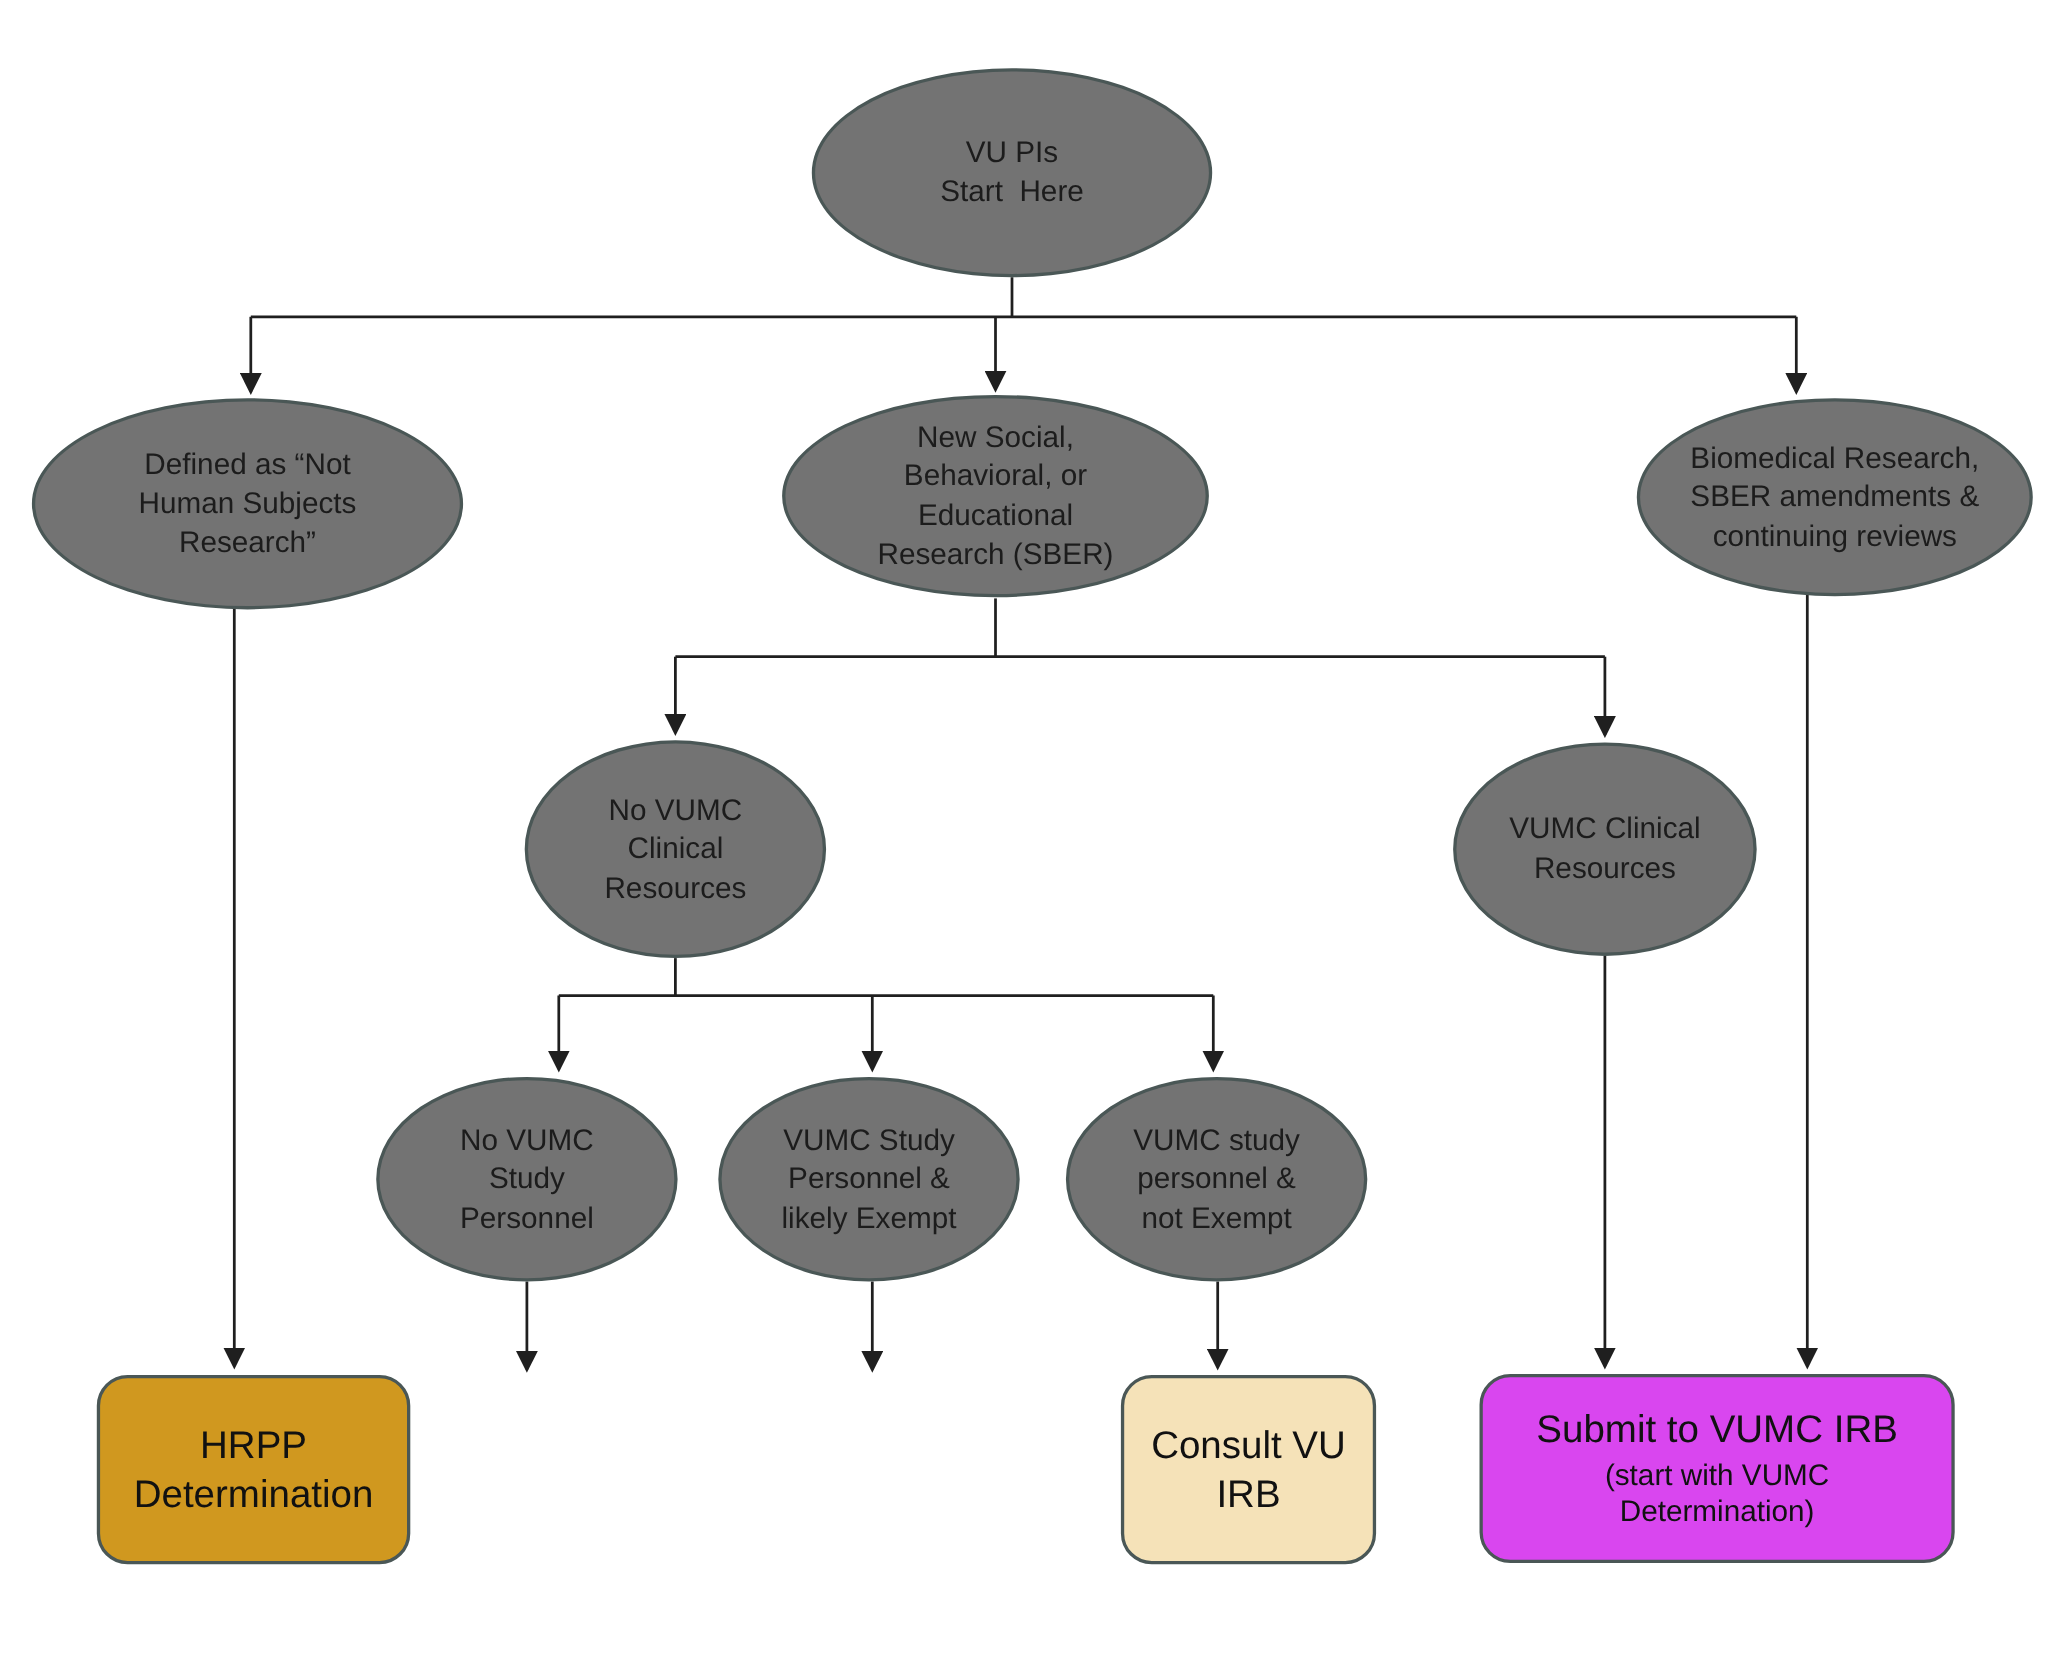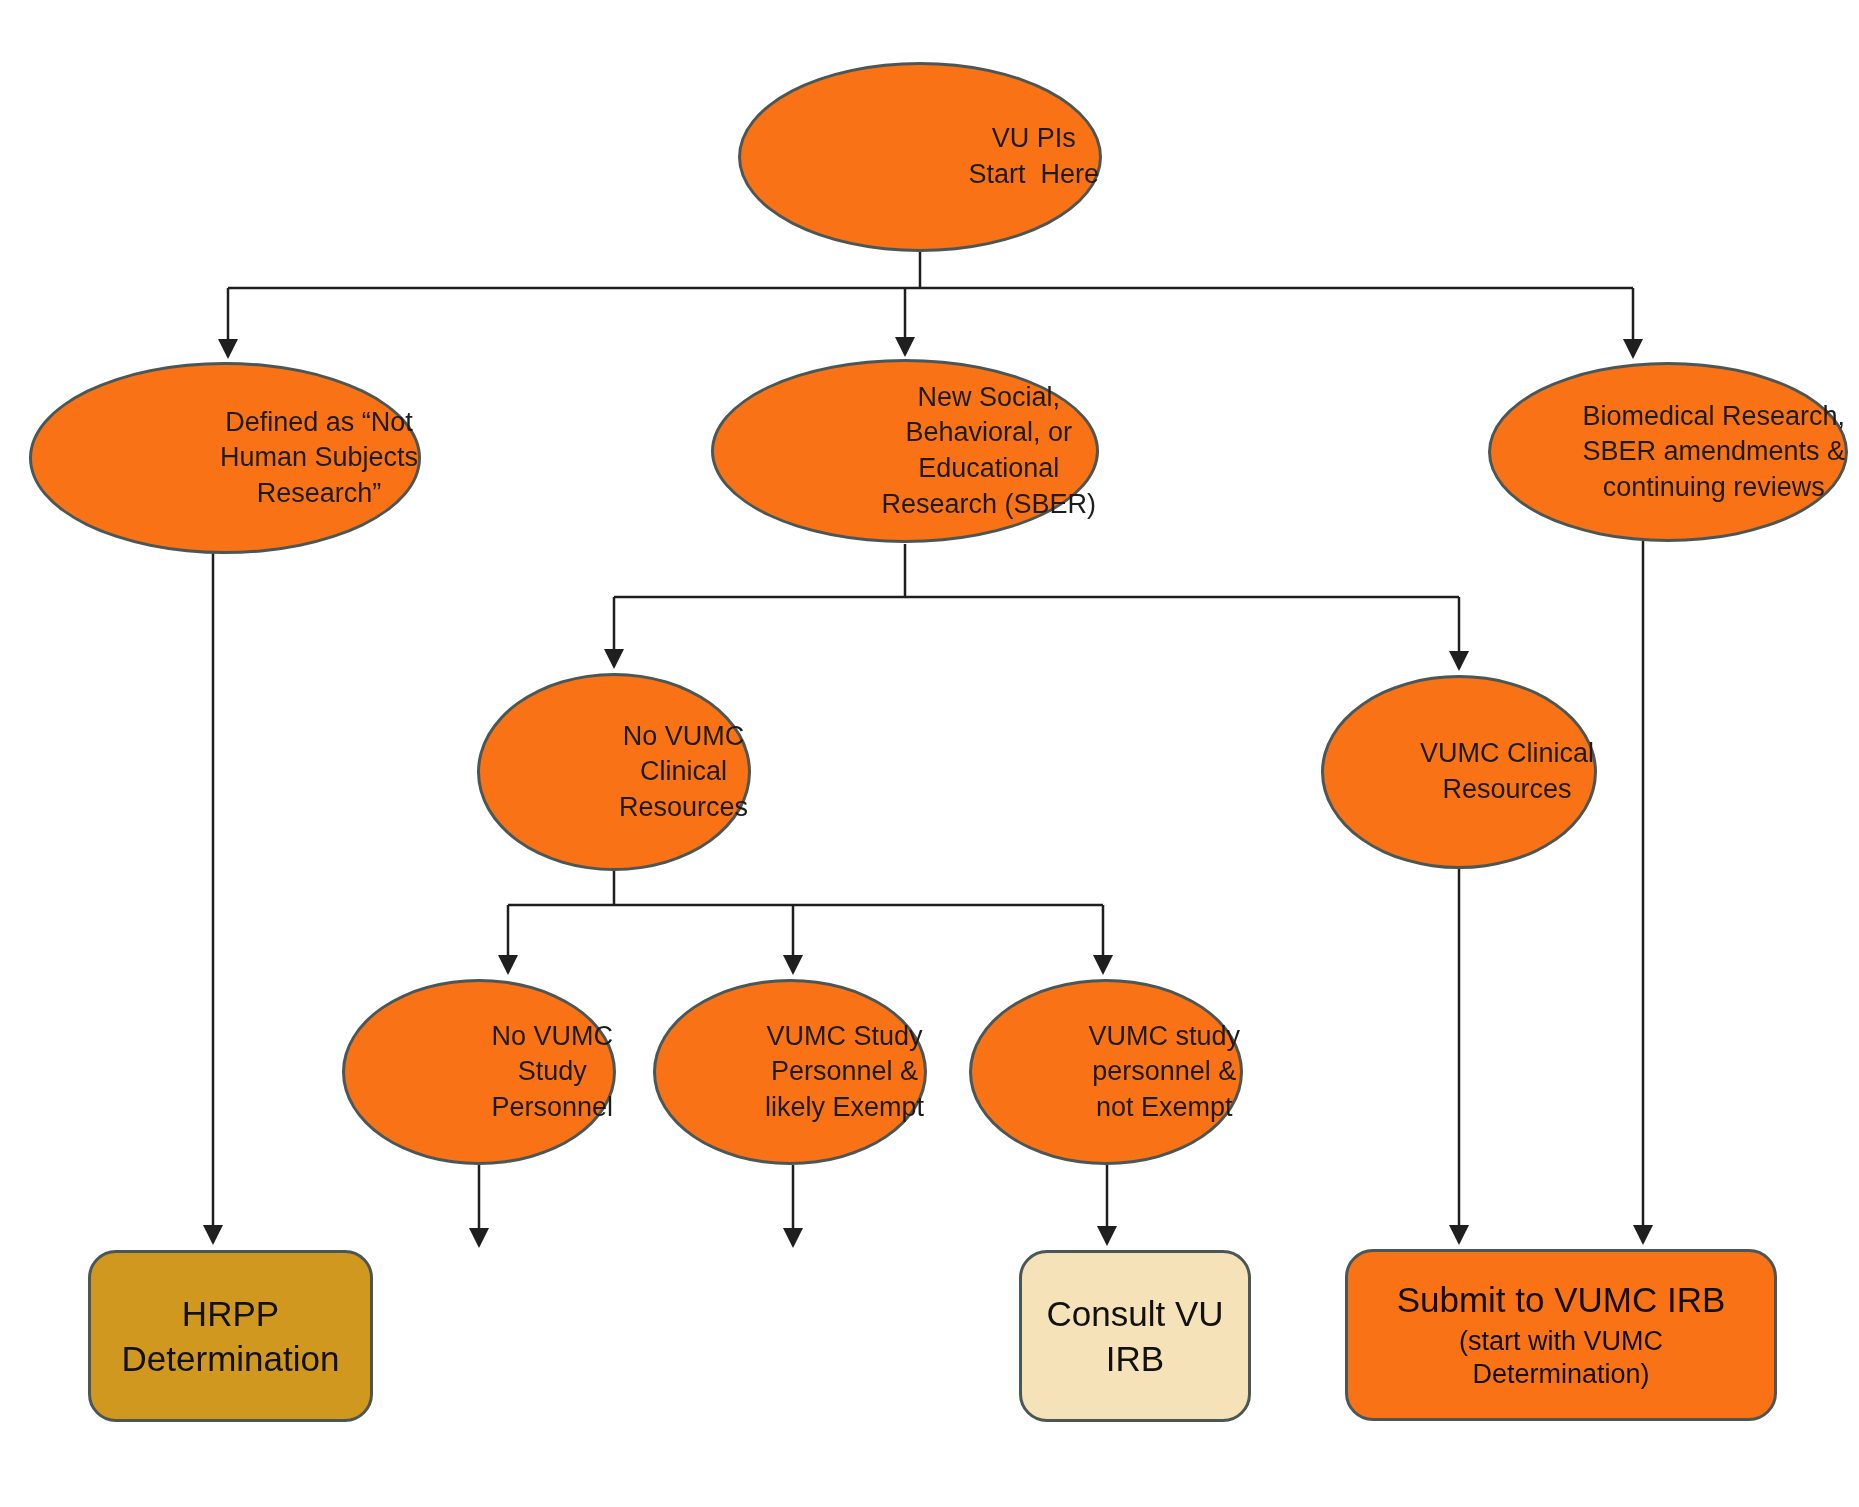--- a/index.html
+++ b/index.html
@@ -22,26 +22,26 @@
     height: 1507px;
   }
   #connectors path {
     fill: none;
     stroke: #1f1f1f;
     stroke-width: 2.5;
   }
   .node {
     position: absolute;
     border-radius: 50%;
-    background: #f97316;
+    background: #737373;
     border: 3px solid #4A5756;
     box-sizing: border-box;
     display: flex;
     align-items: center;
-    justify-content: flex-end;
+    justify-content: center;
     text-align: center;
     color: #1c1c1c;
     font-size: 27px;
     line-height: 1.32;
   }
   .node .lbl, .terminal .lbl, .terminal .sub {
     white-space: pre-wrap;
     display: block;
   }
   .terminal {
@@ -157,19 +157,19 @@
   </div>
 
   <div class="terminal t-hrpp" style="background-color: rgb(208, 152, 31);">
     <span class="lbl">HRPP
 Determination</span>
   </div>
   <div class="terminal t-consult" style="background-color: rgb(245, 226, 184);">
     <span class="lbl">Consult VU
 IRB</span>
   </div>
-  <div class="terminal t-vumcirb" style="background-color: #f97316;">
+  <div class="terminal t-vumcirb" style="background-color: #d946ef;">
     <span class="lbl">Submit to VUMC IRB</span>
     <span class="sub">(start with VUMC
 Determination)</span>
   </div>
 
 </div>
 
 </body></html>

